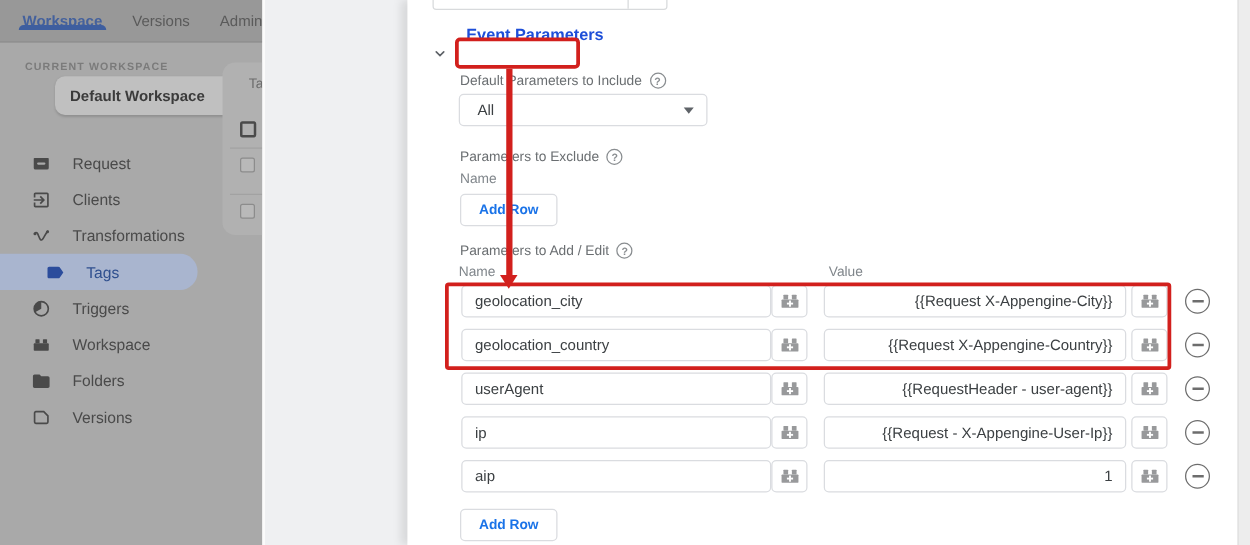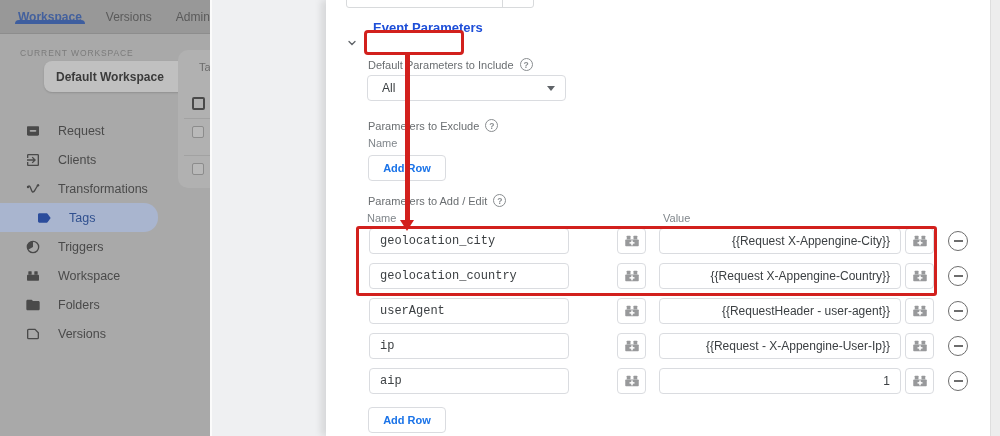--- a/index.html
+++ b/index.html
@@ -10,21 +10,21 @@
   }
 
   
   .backdrop { position:absolute; left:0; top:0; width:210px; height:436px; background:#a9a9a9; overflow:hidden; }
   .topbar { position:absolute; left:0; top:0; width:210px; height:34px; background:#989898;
             display:flex; align-items:center; gap:24px; padding-left:18px; border-bottom:1px solid #8d8d8d; }
   .tab { position:relative; display:flex; align-items:center; font-size:12px; color:#5a5a5a; cursor:default; }
   .tab.active { color:#44619d; font-weight:bold; }
   .tab.active::after { content:""; position:absolute; left:-3px; right:-3px; bottom:0; height:4px;
                        background:#3e5e9f; border-radius:4px 4px 0 0; }
-  .ws-label { position:absolute; left:20px; top:48px; font-size:8.5px; font-weight:normal; letter-spacing:0.9px; color:#7b7b7b; }
+  .ws-label { position:absolute; left:20px; top:48px; font-size:8.5px; font-weight:bold; letter-spacing:0.9px; color:#7b7b7b; }
   .ws-card { position:absolute; left:8px; top:61px; width:161px; height:31px; background:#c0c0c0; border-radius:8px;
              display:flex; align-items:center; justify-content:space-between; padding:0 12px;
              font-size:12px; font-weight:bold; color:#3b3b3b; box-shadow:0 1px 2px rgba(0,0,0,0.15);margin-left:36px; }
   .ws-chevron { font-size:13px; color:#3b3b3b; font-weight:bold; }
   .nav { position:absolute; left:0; top:116px; width:210px; }
   .nav-item { height:29px; display:flex; align-items:center; gap:17px; padding-left:25px;
               font-size:12.5px; color:#4a4a4a; }
   .nav-item svg { flex:0 0 auto; }
   .nav-item.active { background:#a9b5cf; width:158px; border-radius:0 14px 14px 0; color:#30508f;padding-left:36px; }
   .nav-item.active svg { color:#2b4c9c; }
@@ -67,21 +67,21 @@
 
   .add-row { position:absolute; width:78px; height:26px; border:1px solid #dadce0; border-radius:4px; background:#fff;
              color:#1a73e8; font-size:11px; font-weight:bold; font-family:"Liberation Sans",sans-serif;
              display:flex; align-items:center; justify-content:center; cursor:pointer; }
 
   .col-head { position:absolute; font-size:11px; color:#80868b; }
 
   .prow { position:absolute; left:0; height:26px; width:664px; }
   .pinput { position:absolute; height:26px; border:1px solid #dadce0; border-radius:4px; background:#fff;
             font-size:12px; color:#3c4043; padding:0 10px; font-family:"Liberation Sans",sans-serif; outline:none; }
-  .pinput.name { left:43px; width:200px;font-family:Liberation Mono, monospace; }
+  .pinput.name { left:43px; width:248px; }
   .pinput.value { left:333px; width:242px;text-align:right; }
   .picker { position:absolute; top:0; width:29px; height:26px; border:1px solid #dadce0; border-radius:4px;
             background:#fff; display:flex; align-items:center; justify-content:center; cursor:pointer; }
   .picker.p1 { left:291px; }
   .picker.p2 { left:579px; }
   .minus { position:absolute; left:622px; top:3px; width:20px; height:20px; border:1.6px solid #6d6d6d; border-radius:50%;
            background:#fff; display:flex; align-items:center; justify-content:center; cursor:pointer; }
   .minus::before { content:""; width:9px; height:1.8px; background:#6d6d6d; }
 
   

